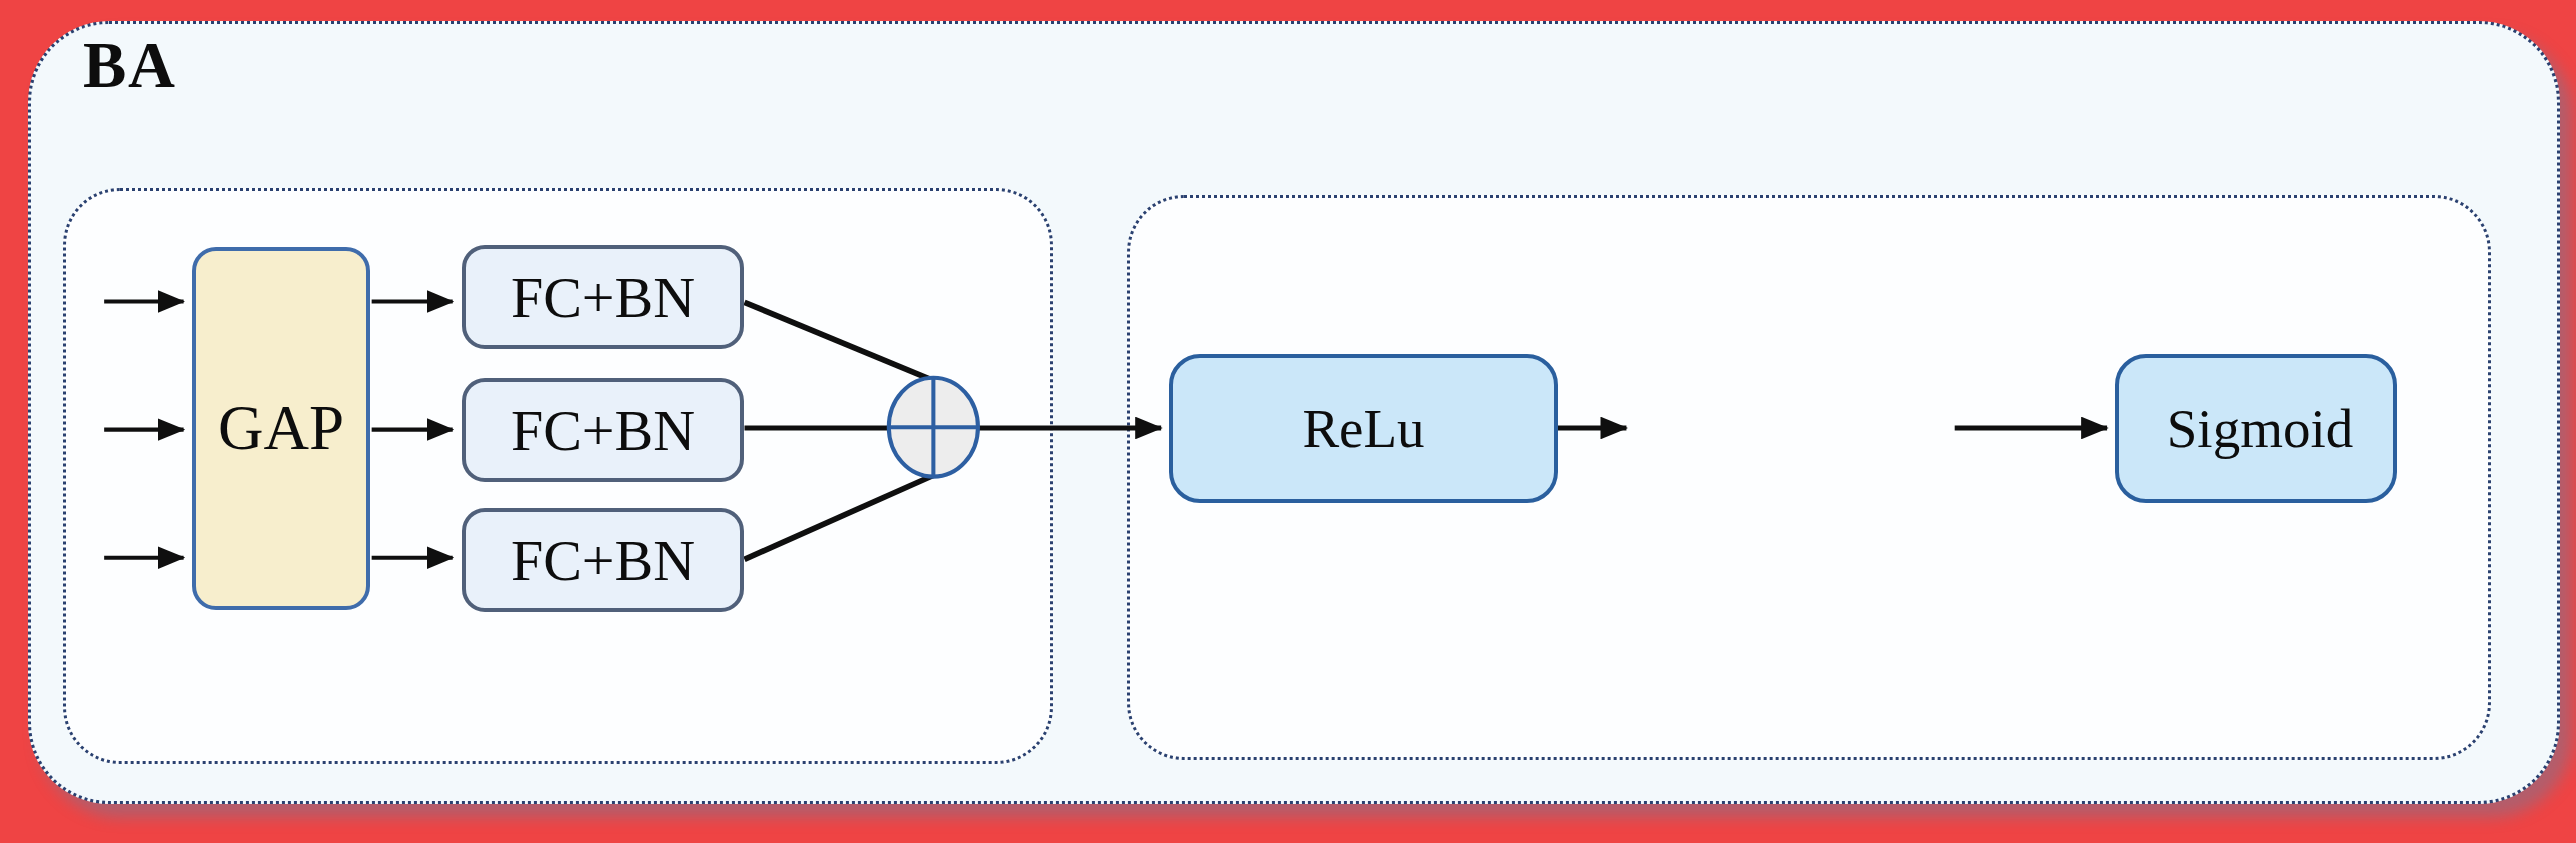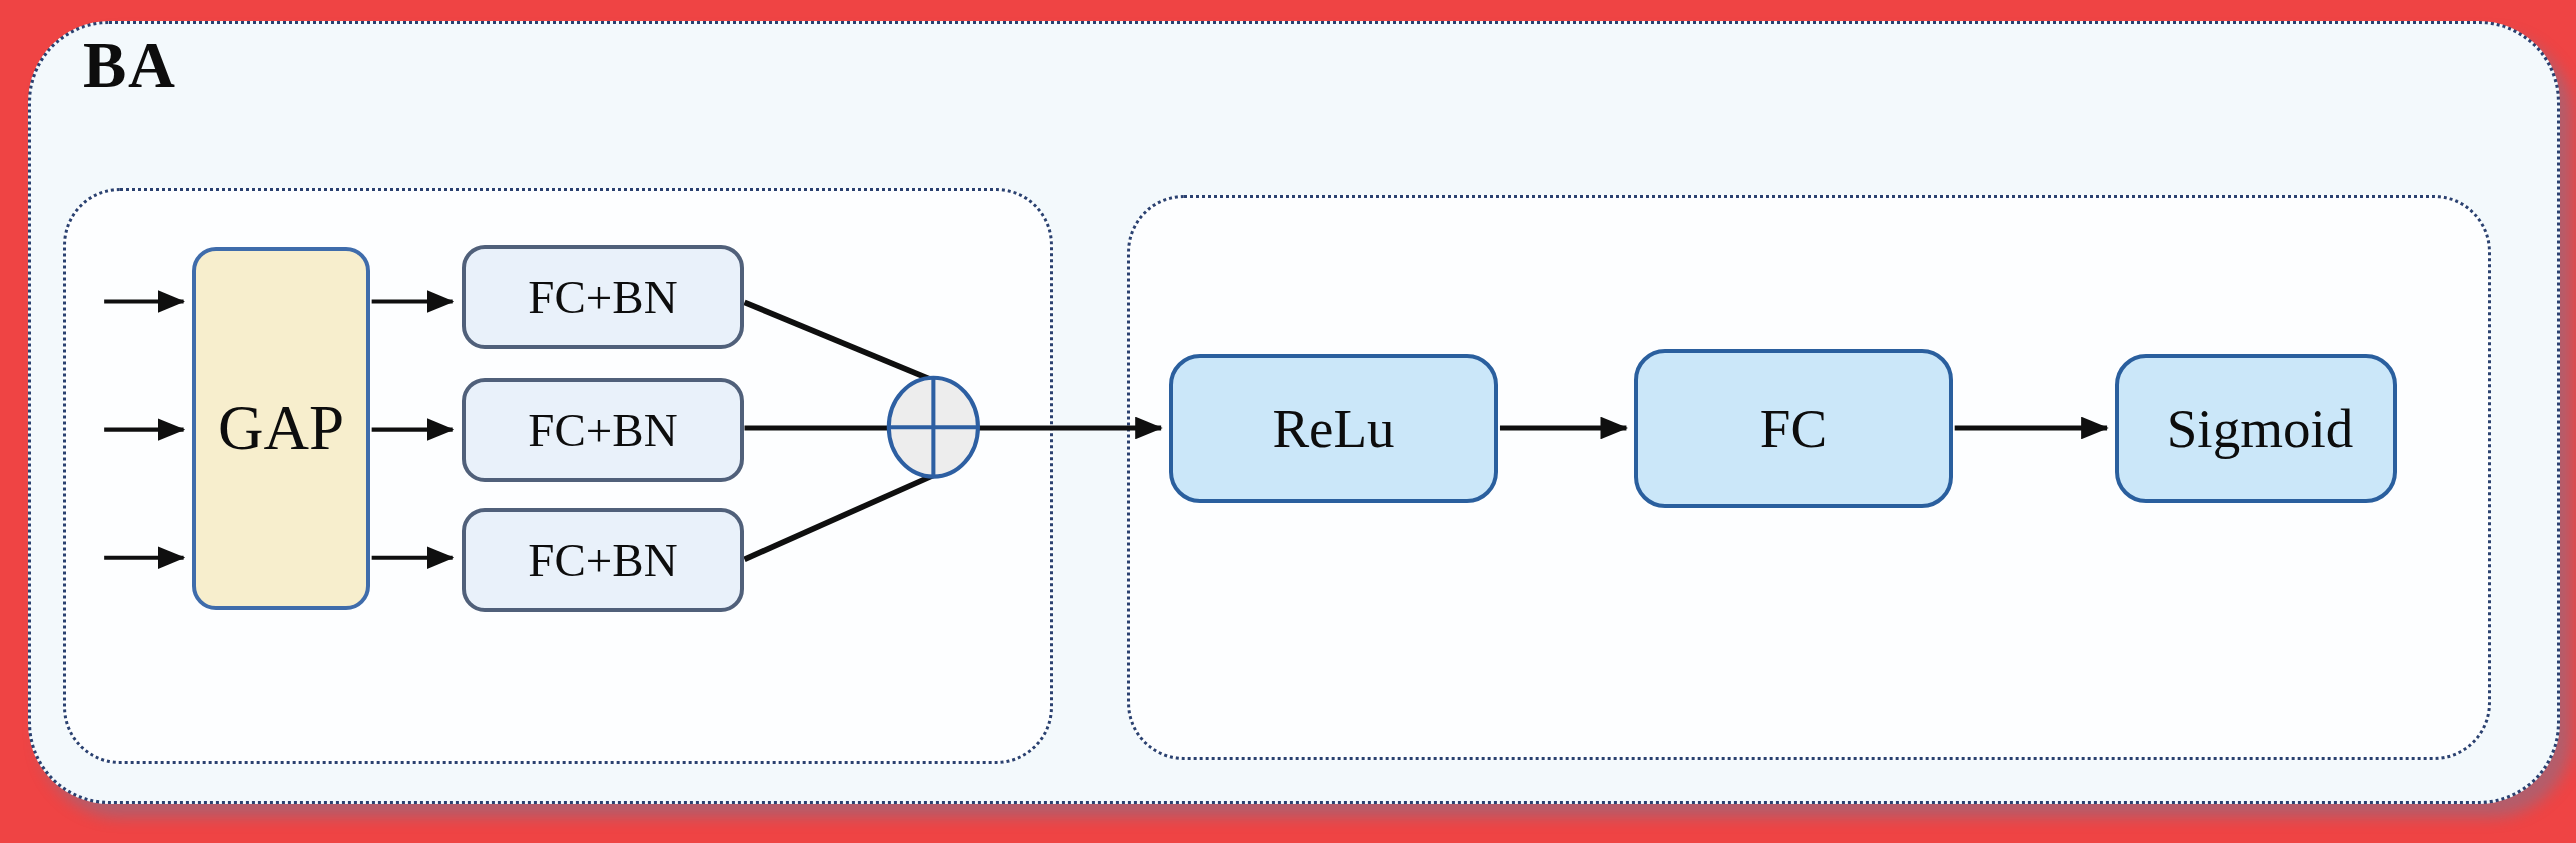--- a/index.html
+++ b/index.html
@@ -73,32 +73,32 @@
     background: #f7eecd;
     border: 4px solid #3f6cab;
     border-radius: 24px;
     font-size: 63px;
   }
   .fcbn-block {
     left: 462px; width: 282px; height: 104px;
     background: #e9f1fa;
     border: 4px solid #50607a;
     border-radius: 23px;
-    font-size: 47px;
+    font-size: 58px;
   }
   .fcbn-1 { top: 245px; }
   .fcbn-2 { top: 378px; }
   .fcbn-3 { top: 508px; }
   .act-block {
     background: #cbe7f9;
     border: 4px solid #2a5f9e;
     border-radius: 31px;
     font-size: 55px;
   }
-  .relu-block    { left: 1169px; top: 354px; width: 329px; height: 149px; }
+  .relu-block    { left: 1169px; top: 354px; width: 389px; height: 149px; }
   .fc-block      { left: 1634px; top: 349px; width: 319px; height: 159px; }
   .sigmoid-block { left: 2115px; top: 354px; width: 282px; height: 149px; padding-left: 8px; }
 </style>
 </head>
 <body>
 
 <div class="stage">
 
   <div class="outer-box"></div>
 
@@ -150,22 +150,19 @@
   </div>
 
   <div class="block fcbn-block fcbn-3">
     <span>FC+BN</span>
   </div>
 
   <div class="block act-block relu-block">
     <span>ReLu</span>
   </div>
 
-  <div class="block act-block fc-block">
-    <span>FC</span>
-  </div>
 
   <div class="block act-block sigmoid-block">
     <span>Sigmoid</span>
   </div>
 
 </div>
 
 
 </body></html>

